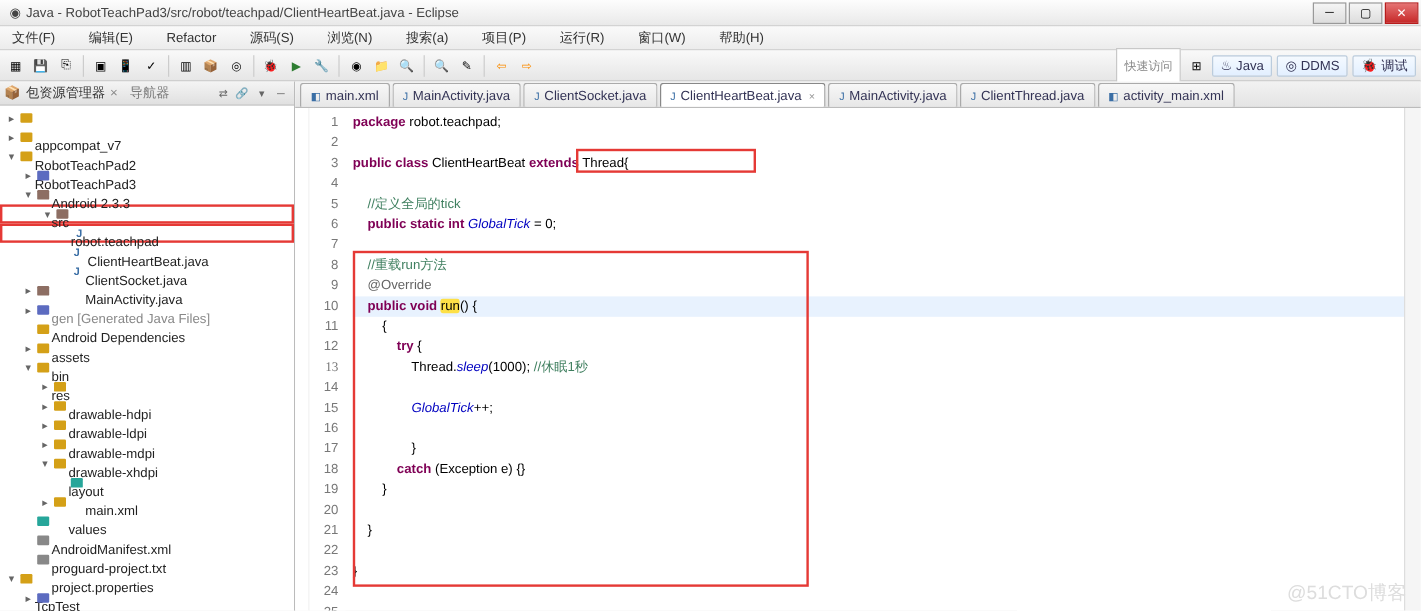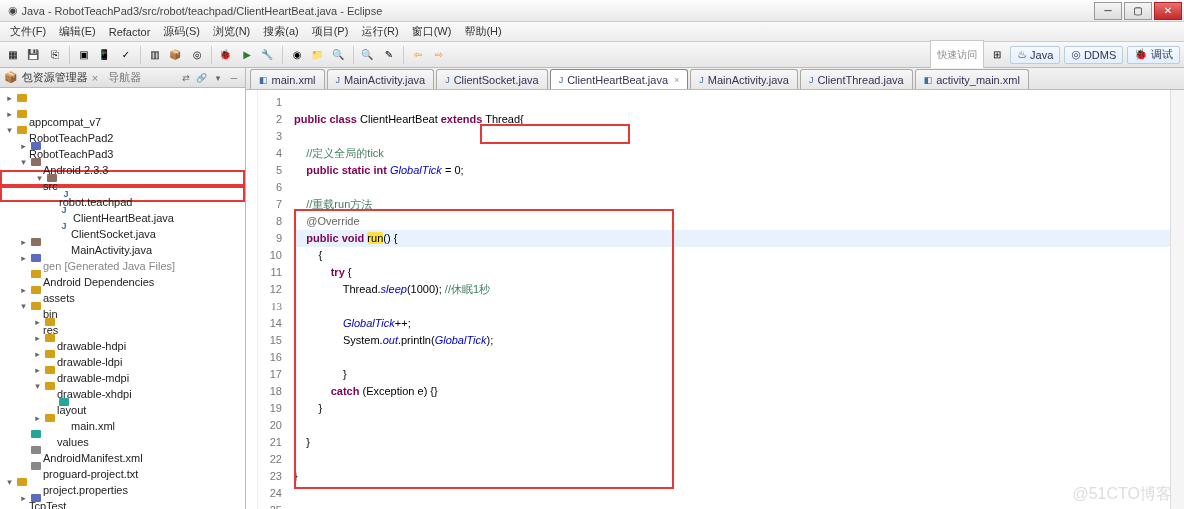--- a/index.html
+++ b/index.html
@@ -4,21 +4,21 @@
 <style>
 *{box-sizing:border-box;margin:0;padding:0;font-family:"Microsoft YaHei",Tahoma,Arial,sans-serif;font-size:11px;}
 body{background:#f0f0f0;overflow:hidden;width:1184px;height:509px;}
 .titlebar{height:22px;background:linear-gradient(#fdfdfd,#e9e9e9);border-bottom:1px solid #ccc;display:flex;align-items:center;justify-content:space-between;padding:0 2px;}
 .titlebar .title{color:#444;padding-left:6px;display:flex;align-items:center;gap:4px;}
 .winbtns{display:flex;}
 .winbtns div{width:28px;height:18px;border:1px solid #999;margin-left:2px;display:flex;align-items:center;justify-content:center;font-size:10px;}
 .winbtns .close{background:linear-gradient(#e57373,#c62828);color:#fff;border-color:#b71c1c;}
 .winbtns .min,.winbtns .max{background:linear-gradient(#f5f5f5,#ddd);}
 
-.menubar{height:20px;background:linear-gradient(#fafafa,#ececec);border-bottom:1px solid #ccc;display:flex;align-items:center;padding:0 4px;gap:1px;}
+.menubar{height:20px;background:linear-gradient(#fafafa,#ececec);border-bottom:1px solid #ccc;display:flex;align-items:center;padding:0 4px;gap:16px;}
 .menubar span{padding:2px 6px;color:#333;cursor:default;}
 
 .toolbar{height:26px;background:linear-gradient(#f9f9f9,#e6e6e6);border-bottom:1px solid #bbb;display:flex;align-items:center;padding:0 4px;gap:3px;}
 .tbtn{width:18px;height:18px;border:1px solid transparent;border-radius:2px;display:inline-flex;align-items:center;justify-content:center;font-size:10px;}
 .tb-sep{width:1px;height:18px;background:#ccc;margin:0 2px;}
 .toolbar .right{margin-left:auto;display:flex;align-items:center;gap:4px;}
 .quick{border:1px solid #c8c8c8;height:30px;padding:0 6px;background:#fff;color:#888;display:flex;align-items:center;font-size:10px;}
 .persp{border:1px solid #bcd;background:linear-gradient(#f5faff,#e2efff);height:18px;padding:0 6px;display:flex;align-items:center;gap:3px;color:#335;border-radius:2px;}
 
 .workspace{display:flex;height:441px;}
@@ -444,35 +444,35 @@
           <div style="height: 17px;">20</div>
           <div style="height: 17px;">21</div>
           <div style="height: 17px;">22</div>
           <div style="height: 17px;">23</div>
           <div style="height: 17px;">24</div>
           <div style="height: 17px;">25</div>
         </div>
       <div class="code" id="code">
         <div class="rbox" style="left:192px;top:34px;width:150px;height:20px"></div>
         <div class="rbox" style="left:6px;top:119px;width:380px;height:280px"></div>
+      <div class="cl"><span class="kw">package</span> robot.teachpad;</div>
           <div class="cl"></div>
           <div class="cl"><span class="kw">public class</span> ClientHeartBeat <span class="kw">extends</span> Thread{</div>
           <div class="cl"></div>
           <div class="cl">    <span class="cm">//定义全局的tick</span></div>
           <div class="cl">    <span class="kw">public static int</span> <span class="it">GlobalTick</span> = 0;</div>
           <div class="cl"></div>
           <div class="cl">    <span class="cm">//重载run方法</span></div>
           <div class="cl">    <span class="ann">@Override</span></div>
           <div class="cl curline">    <span class="kw">public void</span> <span class="hl">run</span>() {</div>
           <div class="cl">        {</div>
           <div class="cl">            <span class="kw">try</span> {</div>
           <div class="cl">                Thread.<span class="it">sleep</span>(1000); <span class="cm">//休眠1秒</span></div>
           <div class="cl"></div>
           <div class="cl">                <span class="it">GlobalTick</span>++;</div>
-          <div class="cl">                System.<span class="it">out</span>.println(<span class="it">GlobalTick</span>);</div>
           <div class="cl"></div>
           <div class="cl">                }</div>
           <div class="cl">            <span class="kw">catch</span> (Exception e) {}</div>
           <div class="cl">        }</div>
           <div class="cl"></div>
           <div class="cl">    }</div>
           <div class="cl"></div>
           <div class="cl">}</div>
         </div>
       <div class="ovr"></div>

